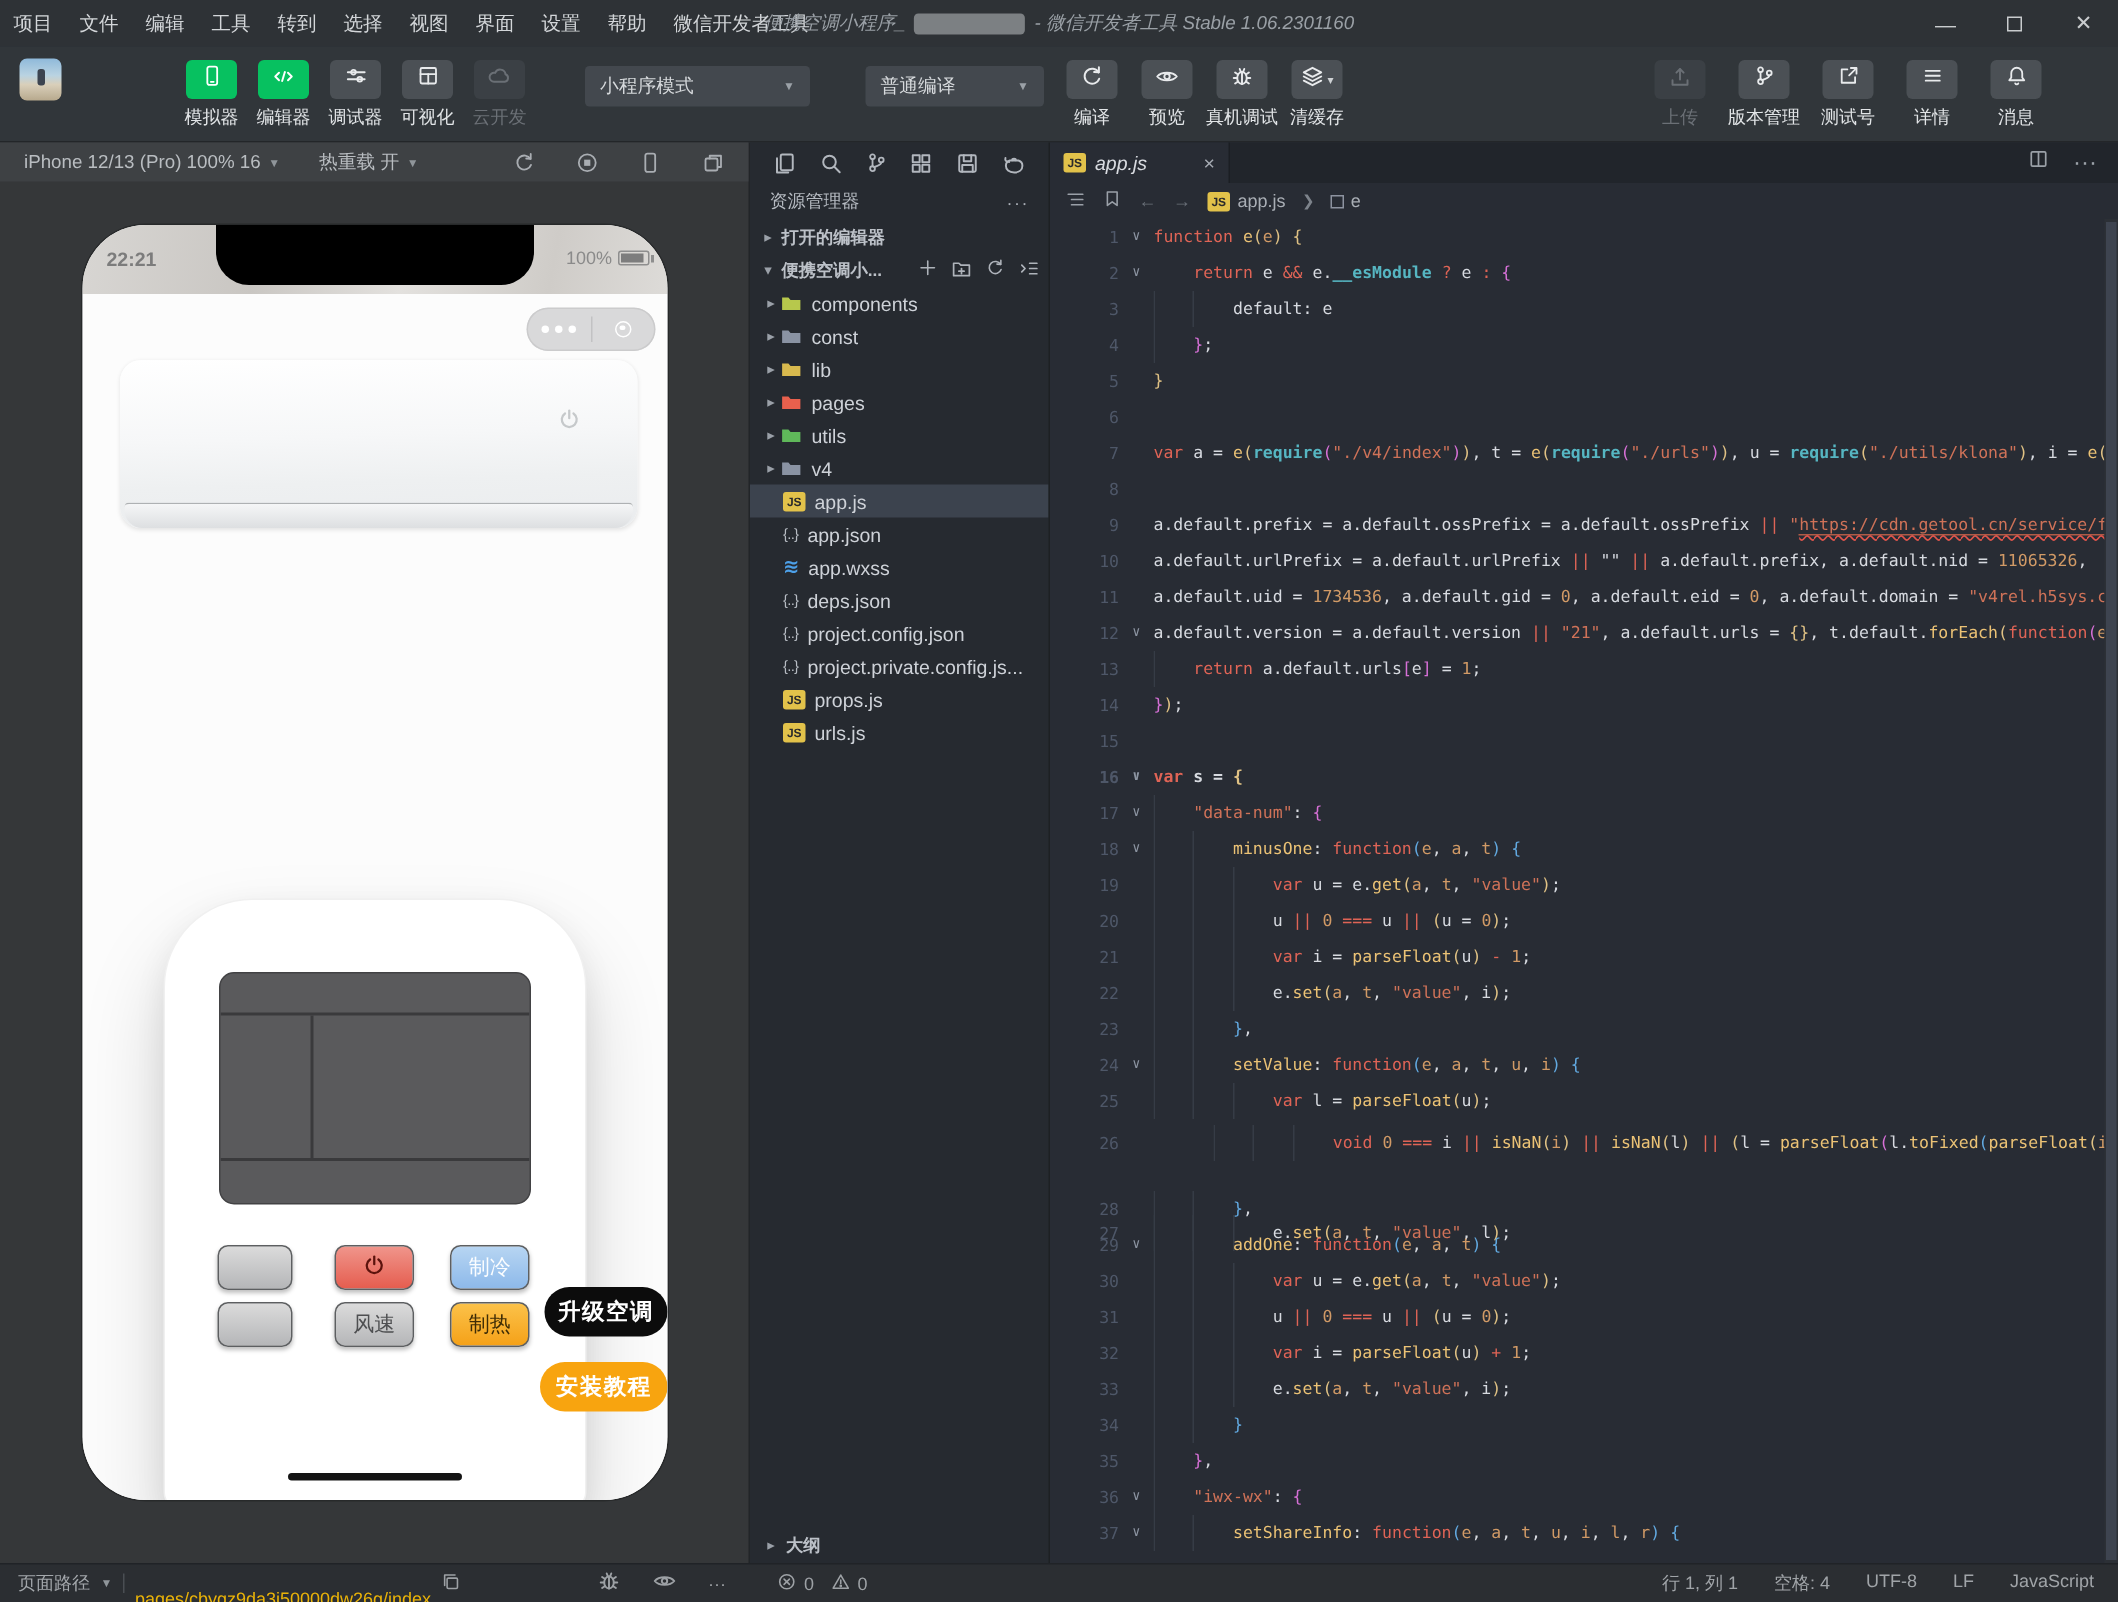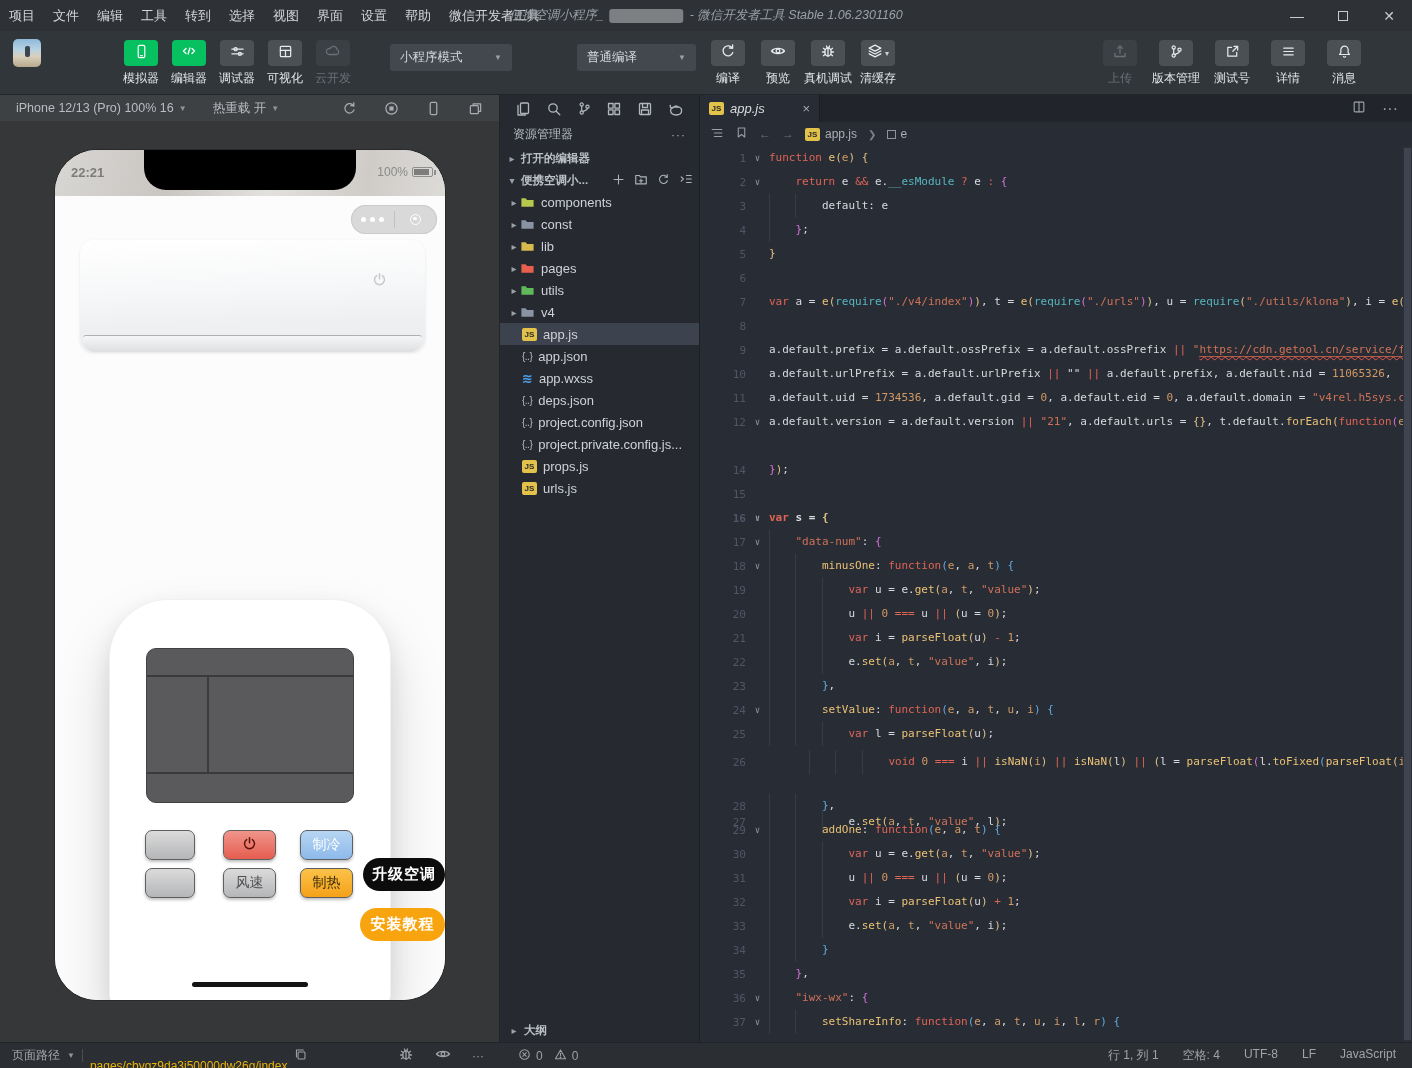--- a/index.html
+++ b/index.html
@@ -26,21 +26,21 @@
   #actGroup  { left:704px; gap:2px; }
   #rightGroup{ right:44px; gap:8px; }
   .tb-item { min-width:48px; display:flex; flex-direction:column; align-items:center; gap:4px; cursor:default; }
   .tile { min-width:34px; height:26px; padding:0 6px; border-radius:4px; background:#4b5055; display:flex; align-items:center; justify-content:center; gap:2px; color:#e8eaec; }
   .tb-item.active .tile { background:#07c160; color:#fff; }
   .tb-item.disabled .tile { background:#3b4045; color:#6a6f75; }
   .tb-label { font-size:12px; color:#e2e5e7; white-space:nowrap; }
   .tb-item.disabled .tb-label { color:#6b7076; }
   .tile-caret { font-size:8px; color:#cfd2d5; }
   .dd { position:absolute; top:13px; height:27px; background:#43484e; border-radius:3px; color:#d6d9dc; font-size:12.5px; display:flex; align-items:center; justify-content:space-between; padding:0 10px; }
-  #dd-mode { left:390px; width:122px;gap:16px; }
+  #dd-mode { left:390px; width:150px;gap:16px; }
   #dd-compile { left:577px; width:119px; }
   .dd .caret { font-size:8px; color:#9ba1a7; }
 
   
   .main { position:absolute; top:95px; left:0; right:0; bottom:26px; display:flex; }
 
   
   .sim-col { width:500px; position:relative; background:#353739; border-right:1px solid #222528; }
   .sim-toolbar { height:26px; background:#3e4144; display:flex; align-items:center; font-size:12.5px; color:#b9bdc1; padding:0 16px; }
   .sim-dd { display:flex; align-items:center; gap:5px; margin-right:26px; white-space:nowrap; }
@@ -129,21 +129,21 @@
   .sym-box { width:9px; height:9px; border:1.2px solid #8d93a0; transform:rotate(0deg); }
   .dim { color:#6b717a; }
 
   .code { flex:1; position:relative; overflow:hidden; font-family:"DejaVu Sans Mono",monospace; font-size:11px; }
   .cline { position:absolute; left:0; right:9px; height:24px; display:flex; align-items:center; }
   .gut { width:46px; text-align:right; color:#4e5768; flex:none; }
   .fold { width:23px; text-align:center; color:#8d95a2; font-size:9px; flex:none; }
   .ctext { position:relative; white-space:pre; flex:1; min-width:0; overflow:hidden; height:24px; line-height:24px; }
   .guide { position:absolute; top:0; bottom:0; width:1px; background:#363c46; }
   .tk-w { color:#d7dae0; } .tk-k { color:#df6456; } .tk-f { color:#ebc275; }
-  .tk-n { color:#d19a66; } .tk-s { color:#cf7258; } .tk-c { color:#56b6c2; }
+  .tk-n { color:#d19a66; } .tk-s { color:#cf7258; } .tk-c { color:#56b6c2;font-weight:bold; }
   .tk-b1 { color:#dfc184; } .tk-b2 { color:#d670d6; } .tk-b3 { color:#62a9e0; }
   .tk-lnk { color:#cf7258; border-bottom:1px solid #b05b47; text-decoration:underline wavy #e4554b 1px; text-underline-offset:3px; }
   .vscroll { position:absolute; right:0; top:51px; bottom:0; width:9px; background:#2c3036; }
   .vthumb { position:absolute; left:1px; right:1px; top:2px; bottom:2px; background:#3e4450; }
 
   
   .statusbar { position:absolute; left:0; right:0; bottom:0; height:26px; background:#2b2e32; border-top:1px solid #202327; display:flex; align-items:center; font-size:12px; color:#a3a7ab; }
   .sb-left { width:500px; display:flex; align-items:center; gap:7px; padding:0 12px; flex:none; }
   .sb-div { width:1px; height:13px; background:#4a4e53; }
   .sb-left-icons { margin-left:auto; display:flex; gap:21px; align-items:center; padding-right:4px; color:#9da1a5; }
@@ -717,20 +717,25 @@
           <div class="cline" style="top: 240px;">
             <span class="gut">11</span>
             <span class="fold"></span>
             <span class="ctext"><span class="tk-w">a.default.uid = </span><span class="tk-n">1734536</span><span class="tk-w">, a.default.gid = </span><span class="tk-n">0</span><span class="tk-w">, a.default.eid = </span><span class="tk-n">0</span><span class="tk-w">, a.default.domain = </span><span class="tk-s">"v4rel.h5sys.cn</span></span>
           </div>
           <div class="cline" style="top: 264px;">
             <span class="gut">12</span>
             <span class="fold">∨</span>
             <span class="ctext"><span class="tk-w">a.default.version = a.default.version </span><span class="tk-k">||</span><span class="tk-w"> </span><span class="tk-s">"21"</span><span class="tk-w">, a.default.urls = </span><span class="tk-b1">{}</span><span class="tk-w">, t.default.</span><span class="tk-f">forEach</span><span class="tk-b1">(</span><span class="tk-k">function</span><span class="tk-b2">(</span><span class="tk-n">e</span></span>
           </div>
+          <div class="cline" style="top: 288px;">
+            <span class="gut">13</span>
+            <span class="fold"></span>
+            <span class="ctext"><span class="guide" style="left:calc(0ch);"></span><span class="tk-w">    </span><span class="tk-k">return</span><span class="tk-w"> a.default.urls</span><span class="tk-b2">[</span><span class="tk-w">e</span><span class="tk-b2">]</span><span class="tk-w"> = </span><span class="tk-n">1</span><span class="tk-w">;</span></span>
+          </div>
           <div class="cline" style="top: 312px;">
             <span class="gut">14</span>
             <span class="fold"></span>
             <span class="ctext"><span class="tk-b2">}</span><span class="tk-b1">)</span><span class="tk-w">;</span></span>
           </div>
           <div class="cline" style="top: 336px;">
             <span class="gut">15</span>
             <span class="fold"></span>
             <span class="ctext"></span>
           </div>

